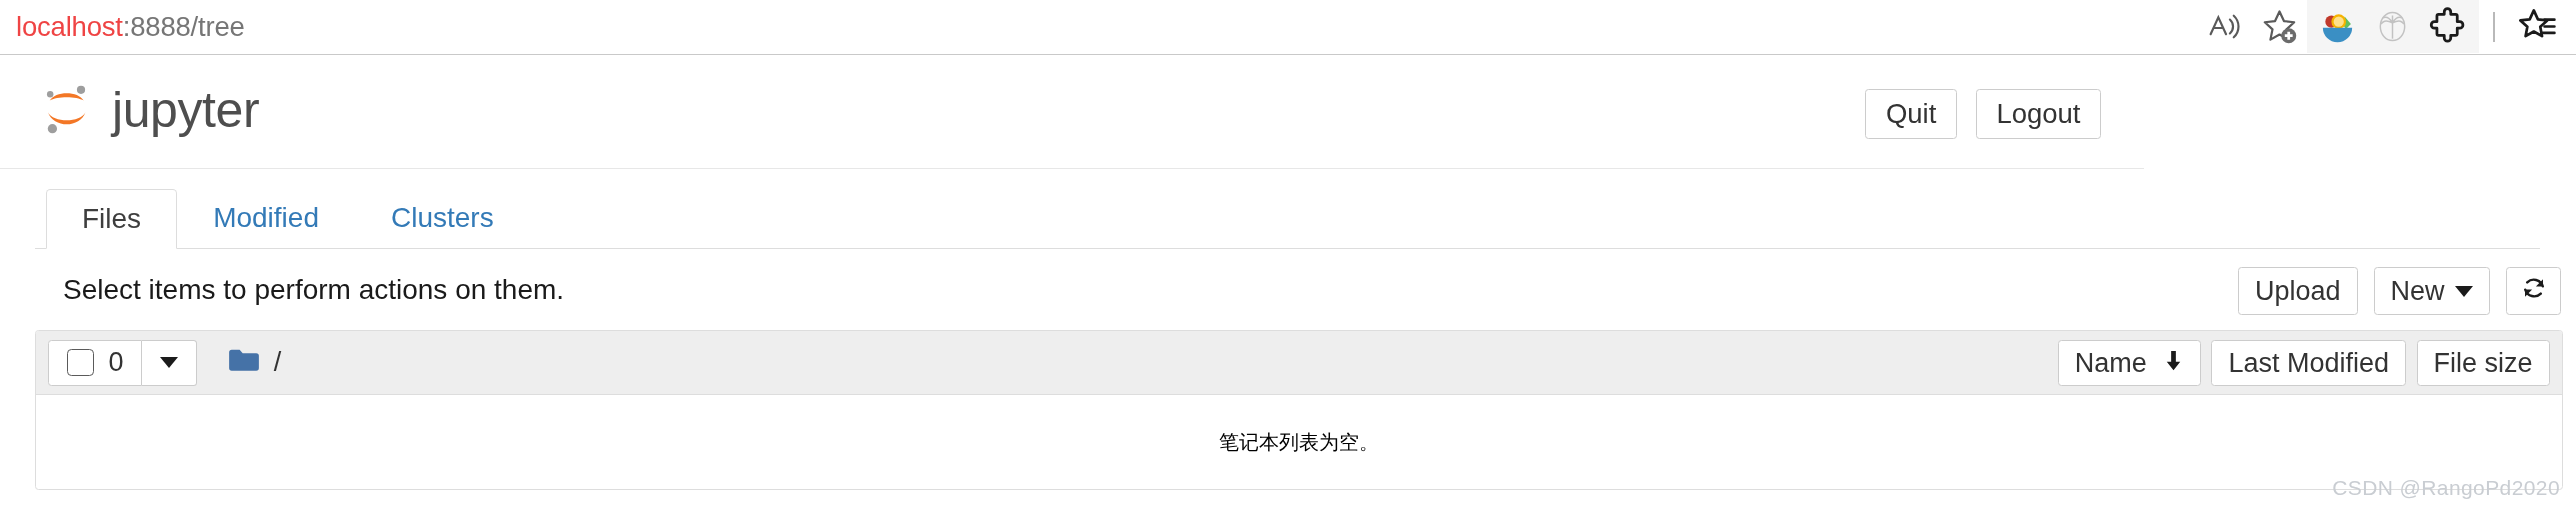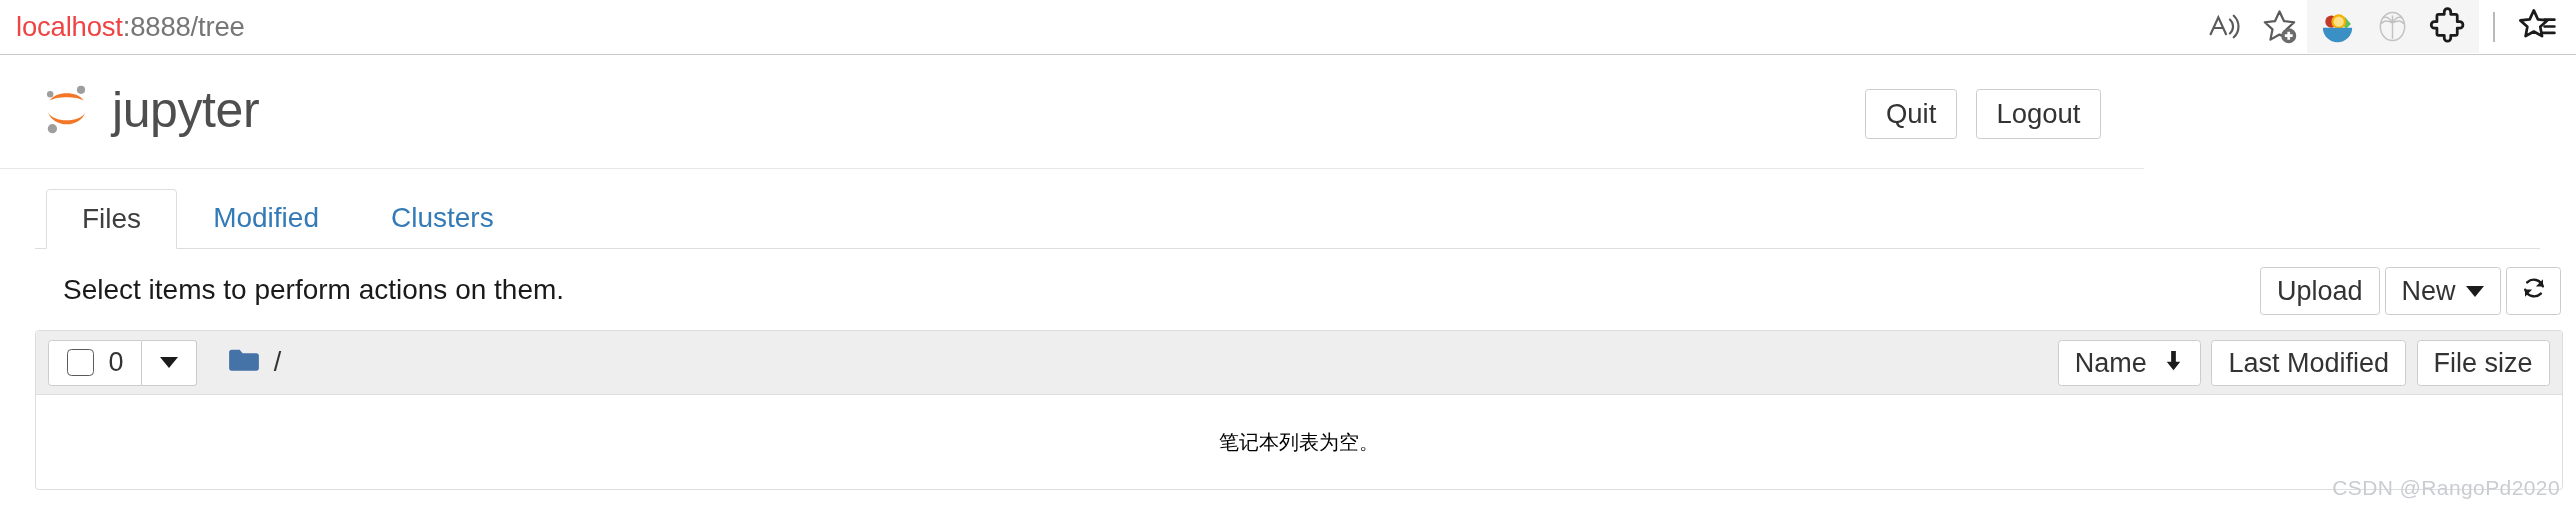--- a/index.html
+++ b/index.html
@@ -114,21 +114,21 @@
     position: absolute; left: 35px; top: 98px;
     width: 2505px; height: 53px; margin-left: 28px;
   }
   #select-hint {
     position: absolute; left: 0; top: 7px;
     font-size: 28px; color: #1a1a1a;
     white-space: nowrap;
   }
   #action-btns {
     position: absolute; right: 7px; top: 0;
-    display: flex; gap: 5px;
+    display: flex; gap: 16px;
   }
   .act-btn {
     height: 48px; padding: 0 16px;
     background: #ffffff; border: 0.9px solid #cccccc; border-radius: 3.5px;
     font-size: 27px; color: #333333;
     display: flex; align-items: center; justify-content: center; gap: 10.6px;
     font-family: "Liberation Sans", sans-serif;
     cursor: pointer;
   }
   .caret {

